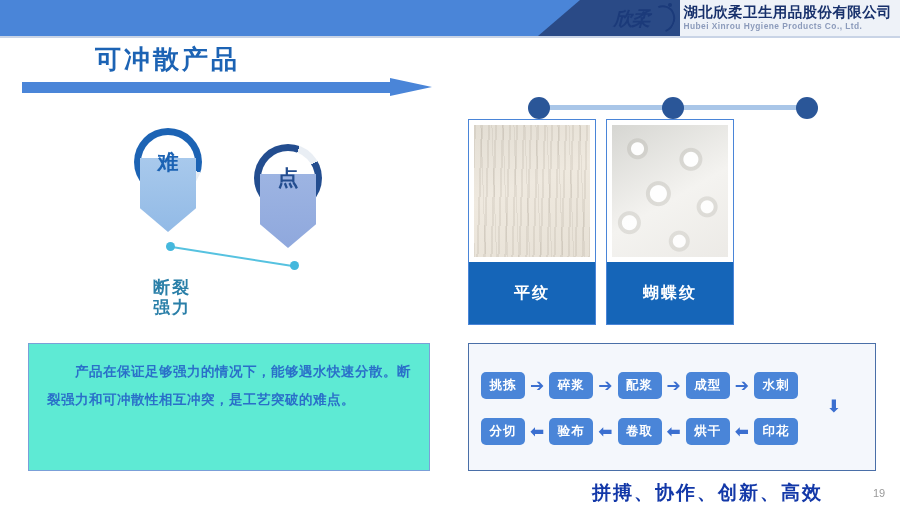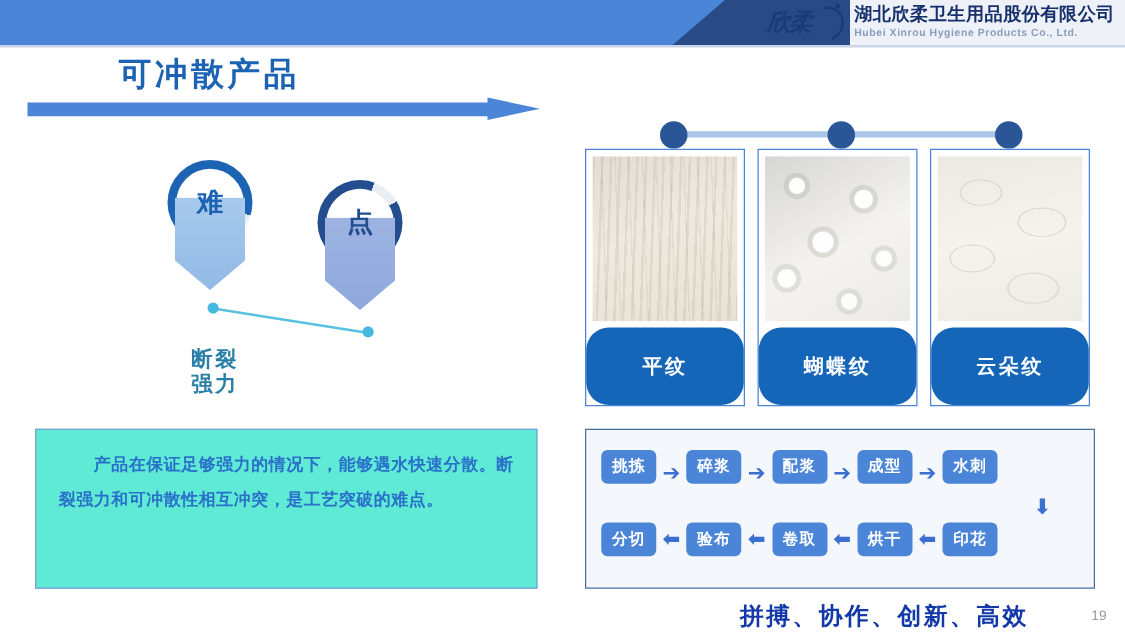--- a/index.html
+++ b/index.html
@@ -84,21 +84,21 @@
   .dotline{position:absolute;left:60px;top:0;width:290px;height:22px;}
   .dotline .bar{position:absolute;left:8px;top:8px;width:274px;height:5px;background:#a9c6e8;}
   .dotline .dot{position:absolute;top:0;width:22px;height:22px;border-radius:50%;background:#2a5698;}
   .dotline .dot.d1{left:0;} .dotline .dot.d2{left:134px;} .dotline .dot.d3{left:268px;}
 
   .card{position:absolute;top:22px;width:128px;height:206px;border:1.5px solid #4a85d8;box-sizing:border-box;
         background:#fff;}
   .card.c1{left:0;} .card.c2{left:138px;} .card.c3{left:276px;}
   .card .photo{position:absolute;left:5px;top:5px;right:5px;height:132px;overflow:hidden;}
   .card .cap{position:absolute;left:0;right:0;bottom:0;height:62px;background:#1565b8;display:flex;align-items:center;
-             justify-content:center;color:#fff;font-size:16px;font-weight:bold;letter-spacing:2px;border-radius:18px;}
+             justify-content:center;color:#fff;font-size:16px;font-weight:bold;letter-spacing:2px;}
   .tex1{width:100%;height:100%;
     background:
       repeating-linear-gradient(92deg,rgba(150,140,125,.16) 0 2px,rgba(255,255,255,0) 2px 7px),
       repeating-linear-gradient(88deg,rgba(120,110,95,.10) 0 1px,rgba(255,255,255,0) 1px 11px),
       linear-gradient(160deg,#e3ded4 0%,#efe9df 45%,#e7e1d6 100%);}
   .tex2{width:100%;height:100%;position:relative;
     background:linear-gradient(150deg,#d6d6d2 0%,#f4f3f0 55%,#eceae6 100%);}
   .tex2::before{content:"";position:absolute;inset:0;
     background:
       radial-gradient(circle at 22% 18%,rgba(255,255,255,.95) 0 6px,rgba(170,168,160,.30) 7px 10px,transparent 11px),
@@ -113,21 +113,21 @@
     background:
       radial-gradient(ellipse 26px 16px at 30% 22%,transparent 0 60%,rgba(190,186,178,.55) 62%,transparent 68%),
       radial-gradient(ellipse 30px 18px at 72% 40%,transparent 0 60%,rgba(190,186,178,.5) 62%,transparent 68%),
       radial-gradient(ellipse 28px 17px at 24% 62%,transparent 0 60%,rgba(190,186,178,.5) 62%,transparent 68%),
       radial-gradient(ellipse 32px 19px at 66% 80%,transparent 0 60%,rgba(190,186,178,.45) 62%,transparent 68%);}
 
   
   .flowbox{position:absolute;left:468px;top:343px;width:408px;height:128px;border:1.5px solid #4a6fa8;
            background:#f4f7fc;box-sizing:border-box;}
   .flowrow{position:absolute;left:12px;display:flex;align-items:center;gap:5px;}
-  .flowrow.r1{top:16px;align-items:flex-end;}
+  .flowrow.r1{top:28px;}
   .flowrow.r2{top:74px;}
   .fnode{background:#4a85d8;color:#fff;border-radius:5px;font-size:12.5px;font-weight:bold;letter-spacing:1px;
          padding:5px 8px;min-width:44px;text-align:center;box-sizing:border-box;}
   .farr{color:#3b6fd0;font-size:17px;font-weight:bold;line-height:1;}
   .fdown{position:absolute;right:34px;top:52px;color:#3b6fd0;font-size:17px;font-weight:bold;}
 
   
   .slogan{position:absolute;left:592px;top:480px;font-size:19px;font-weight:bold;color:#1338a8;letter-spacing:2px;}
   .pageno{position:absolute;left:873px;top:487px;font-size:11px;color:#9a9a9a;}
 </style>
@@ -210,26 +210,20 @@
           <div class="tex1"></div>
         </div>
       <div class="cap">平纹</div>
     </div>
     <div class="card c2">
       <div class="photo">
           <div class="tex2"></div>
         </div>
       <div class="cap">蝴蝶纹</div>
     </div>
-    <div class="card c3">
-      <div class="photo">
-          <div class="tex3"></div>
-        </div>
-      <div class="cap">云朵纹</div>
-    </div>
   </div>
 
   <div class="flowbox">
     <div class="flowrow r1">
       <div class="fnode">挑拣</div>
       <div class="farr">➔</div>
       <div class="fnode">碎浆</div>
       <div class="farr">➔</div>
       <div class="fnode">配浆</div>
       <div class="farr">➔</div>

